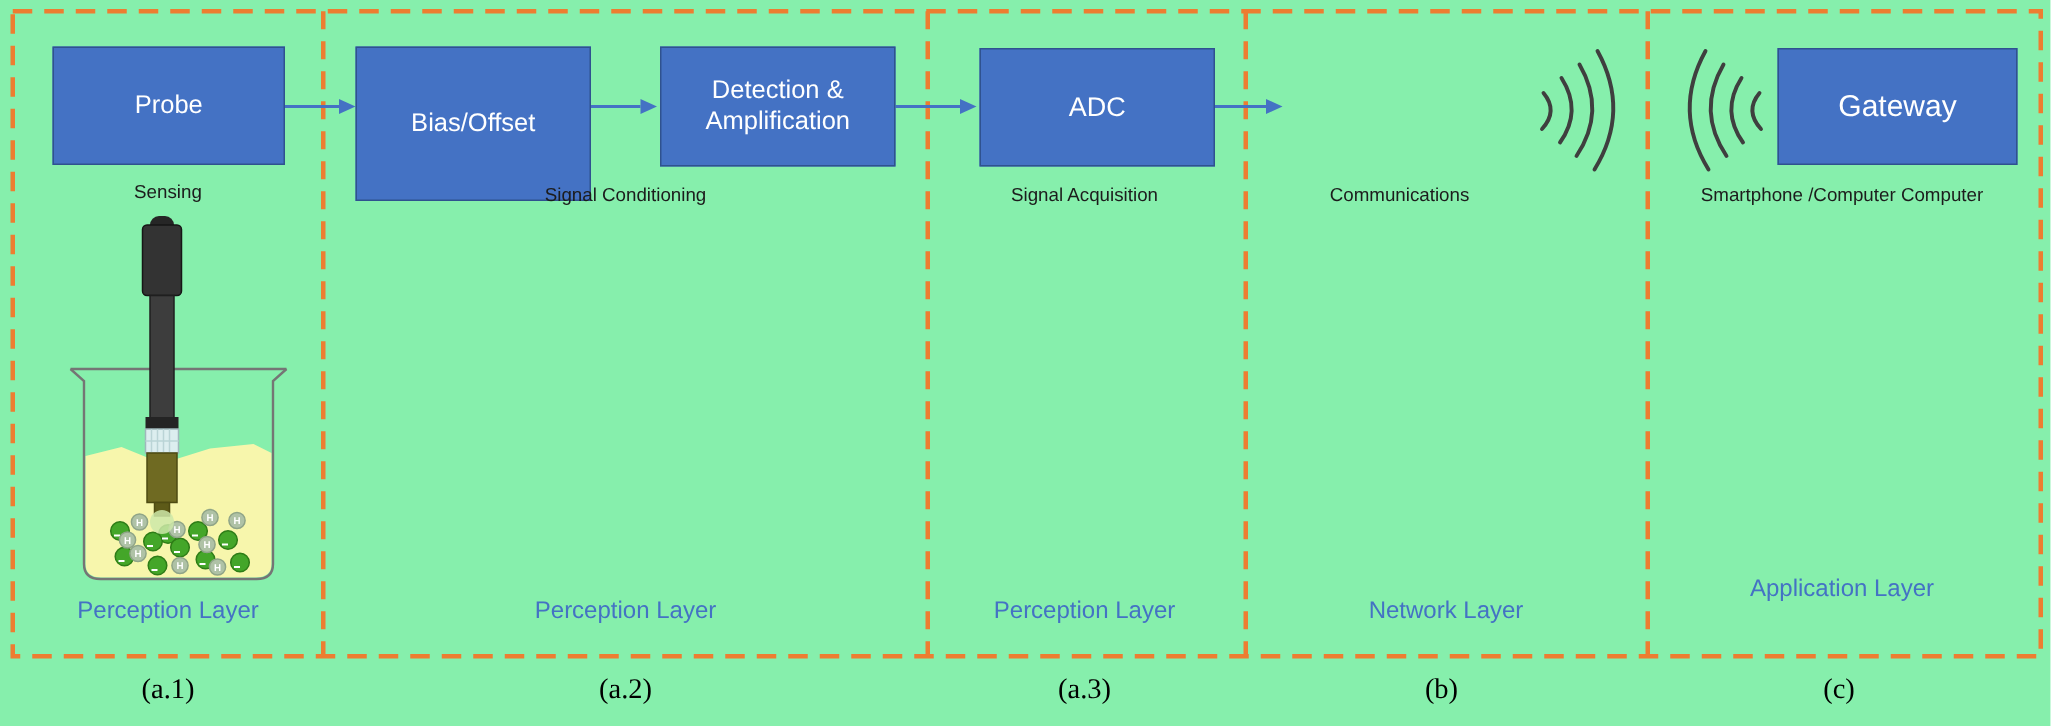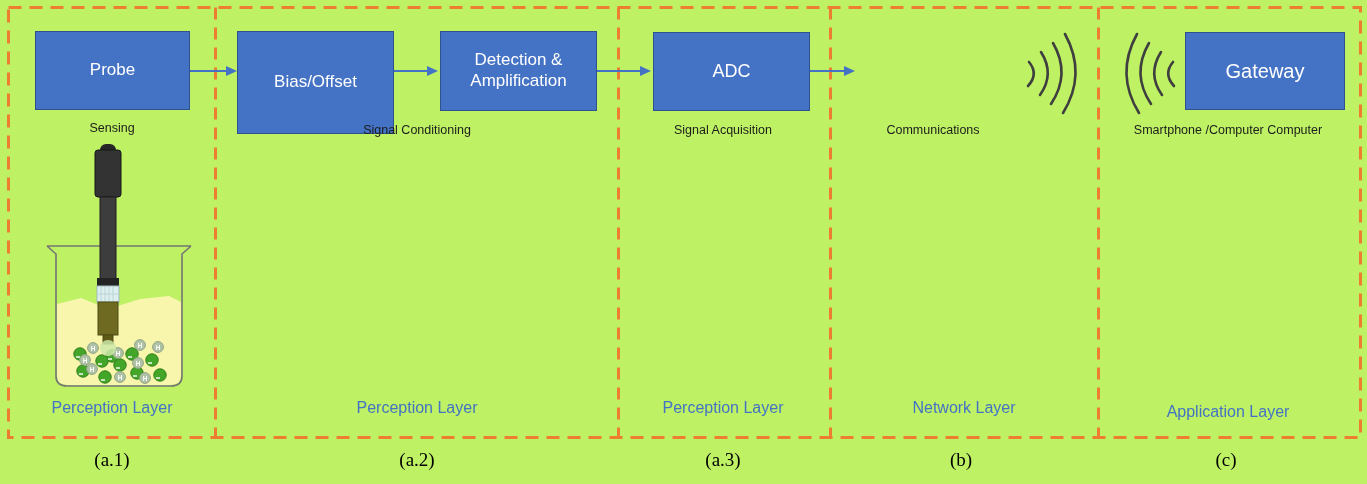--- a/index.html
+++ b/index.html
@@ -1,17 +1,17 @@
 <!DOCTYPE html>
 <html><head>
 <meta charset="utf-8">
 <style>
   html,body{margin:0;padding:0;background:#ffffff;}
   .stage{
-    position:relative;width:1367px;height:484px;background:#bef264;overflow:hidden;
+    position:relative;width:1367px;height:484px;background:#86efac;overflow:hidden;
     font-family:"Liberation Sans",sans-serif;
   }
   .overlay{position:absolute;left:0;top:0;width:1367px;height:484px;z-index:1;}
   .bluebox{
     position:absolute;z-index:2;background:#4472C4;border:1px solid #2F528F;
     color:#ffffff;display:flex;align-items:center;justify-content:center;
     text-align:center;font-size:17px;line-height:1.22;box-sizing:border-box;
   }
   .bluebox.big{font-size:20px;}
   .bluebox.med{font-size:18px;}
@@ -159,21 +159,21 @@
       <rect x="53" y="164" width="20" height="33" fill="#6F6A22" stroke="#4E4B12"></rect>
       <rect x="58" y="197" width="10" height="9" fill="#5D5A18" stroke="#4E4B12"></rect>
       <circle cx="63" cy="210" r="8" fill="#CDE8A8" opacity="0.85"></circle>
     </g>
   </svg>
 
   <div class="layerlabel" style="left:112px;top:399px">Perception Layer</div>
   <div class="layerlabel" style="left:417px;top:399px">Perception Layer</div>
   <div class="layerlabel" style="left:723px;top:399px">Perception Layer</div>
   <div class="layerlabel" style="left:964px;top:399px">Network Layer</div>
-  <div class="layerlabel" style="left:1228px;top:403px">Application Layer</div>
+  <div class="layerlabel" style="left:1228px;top:384px">Application Layer</div>
 
   <div class="caption" style="left:112px;top:449px">(a.1)</div>
   <div class="caption" style="left:417px;top:449px">(a.2)</div>
   <div class="caption" style="left:723px;top:449px">(a.3)</div>
   <div class="caption" style="left:961px;top:449px">(b)</div>
   <div class="caption" style="left:1226px;top:449px">(c)</div>
 
 </div>
 
 </body></html>

